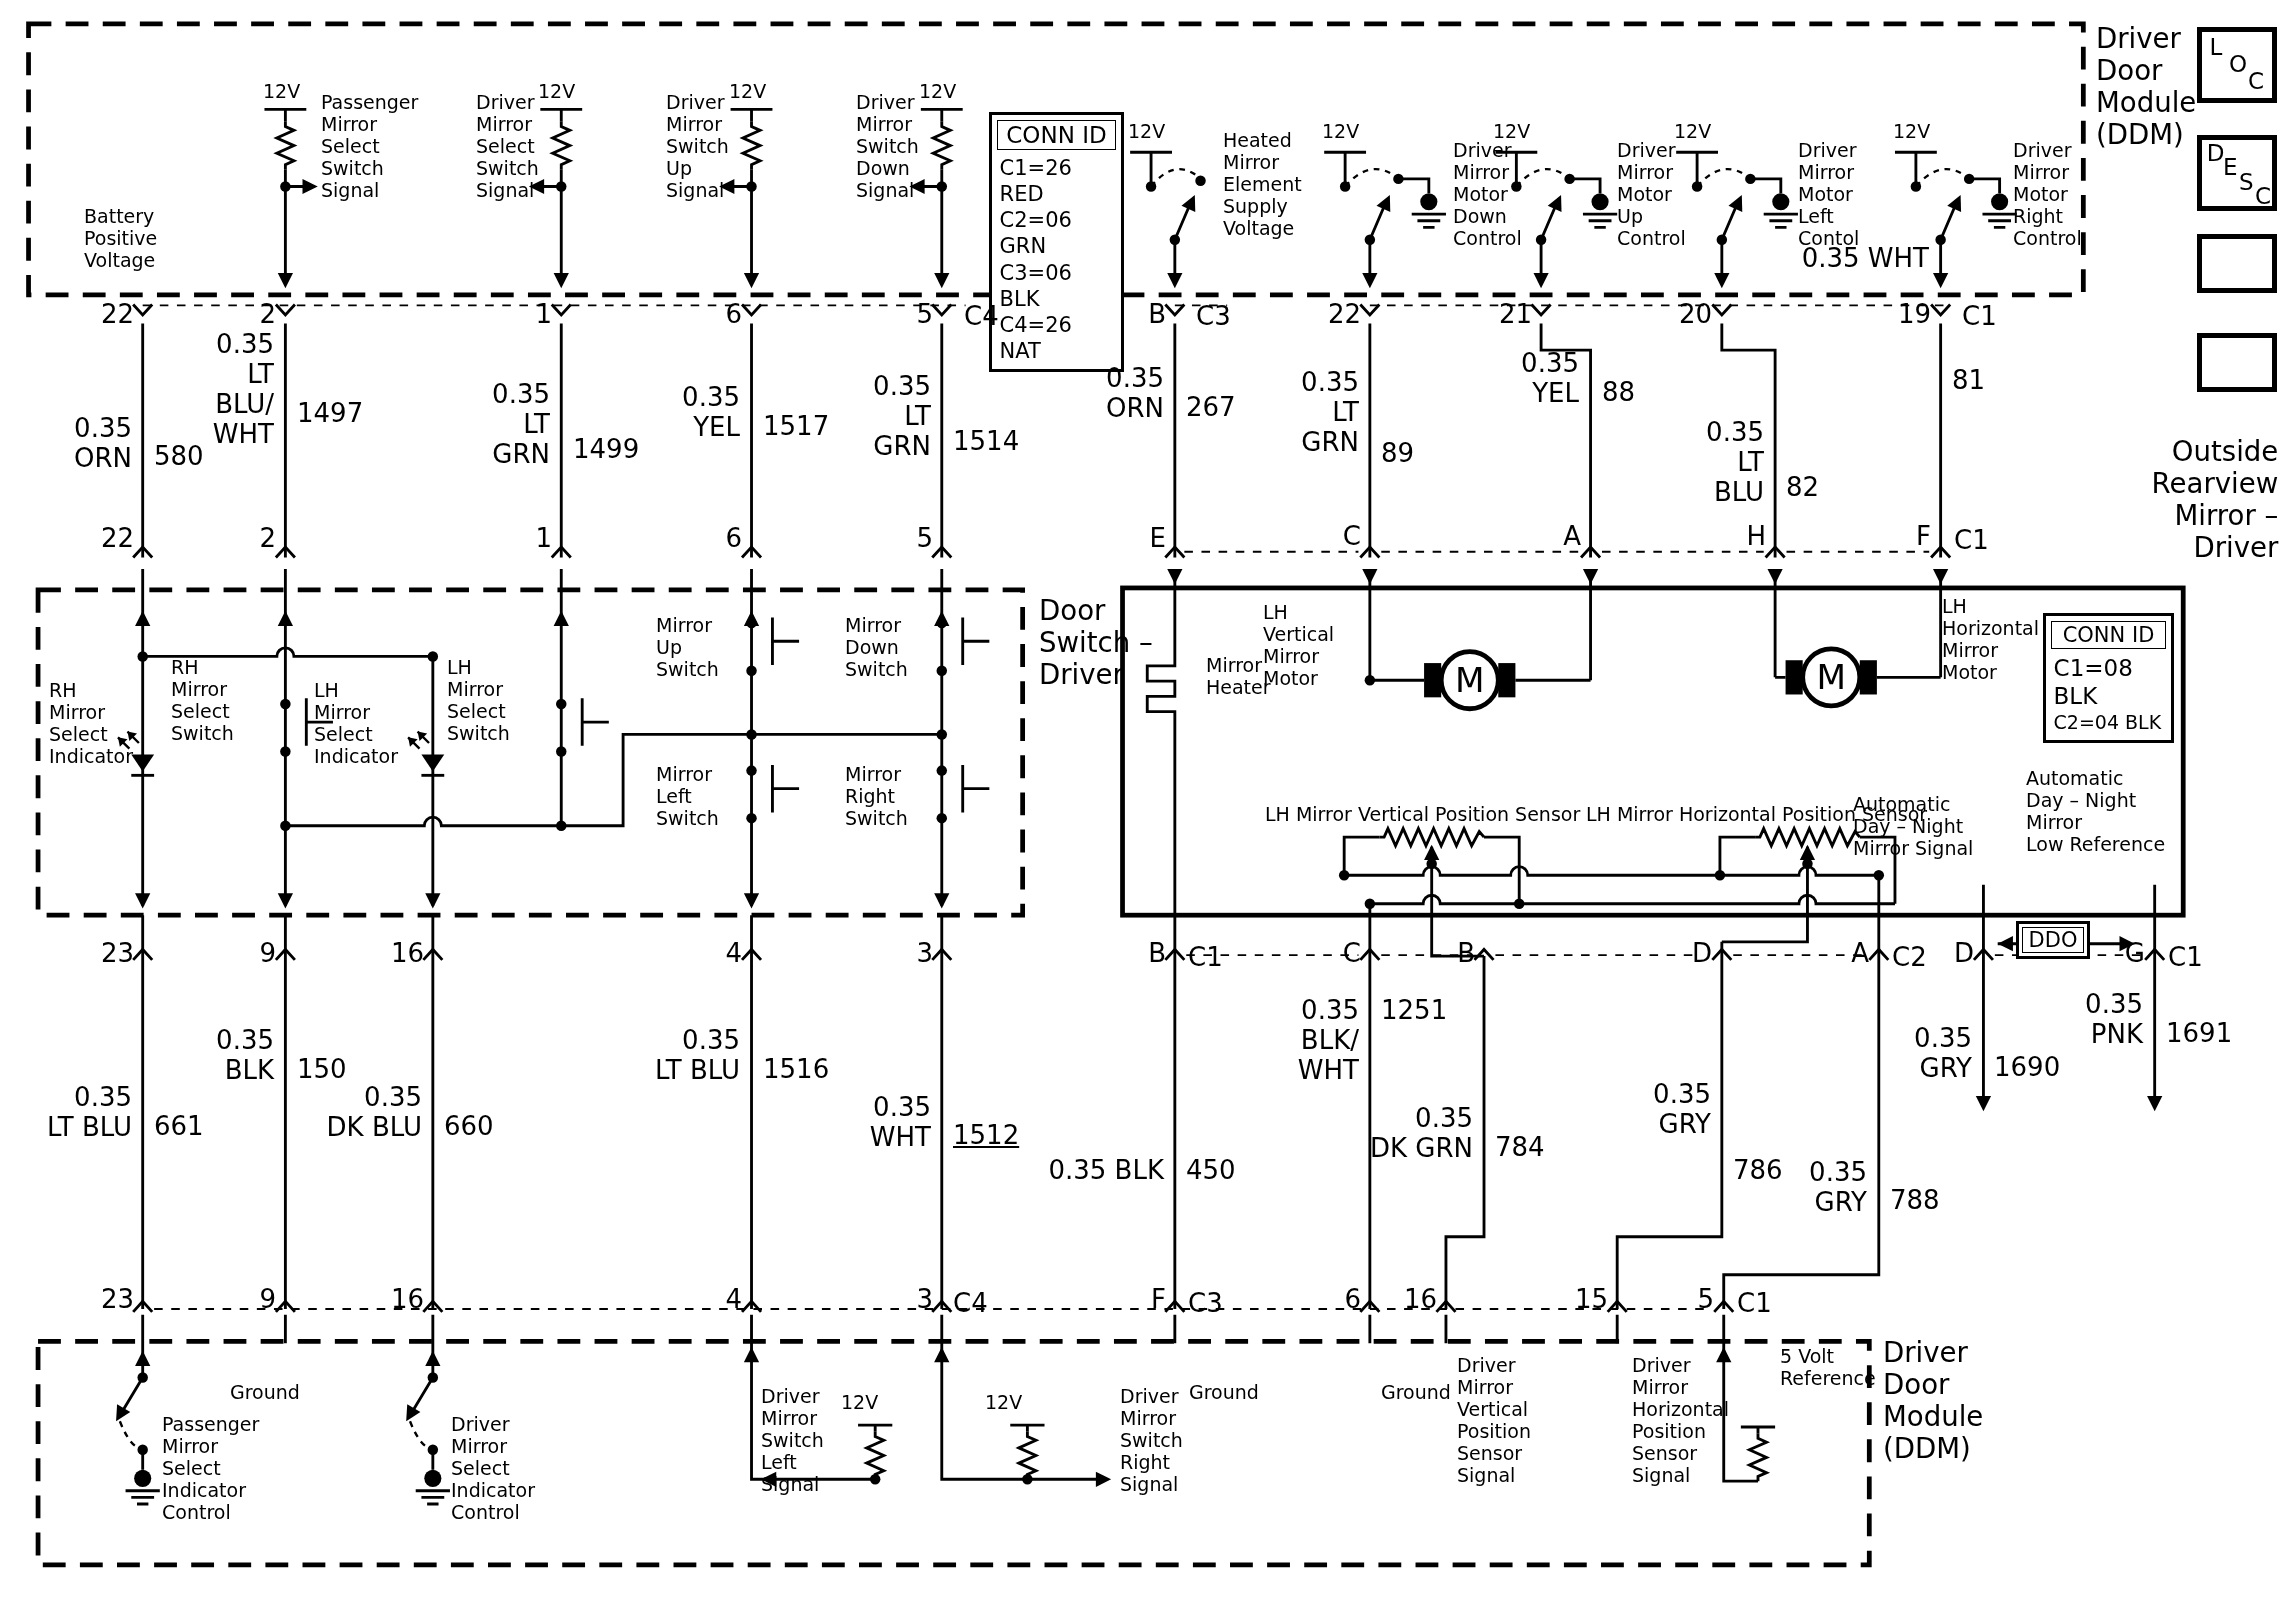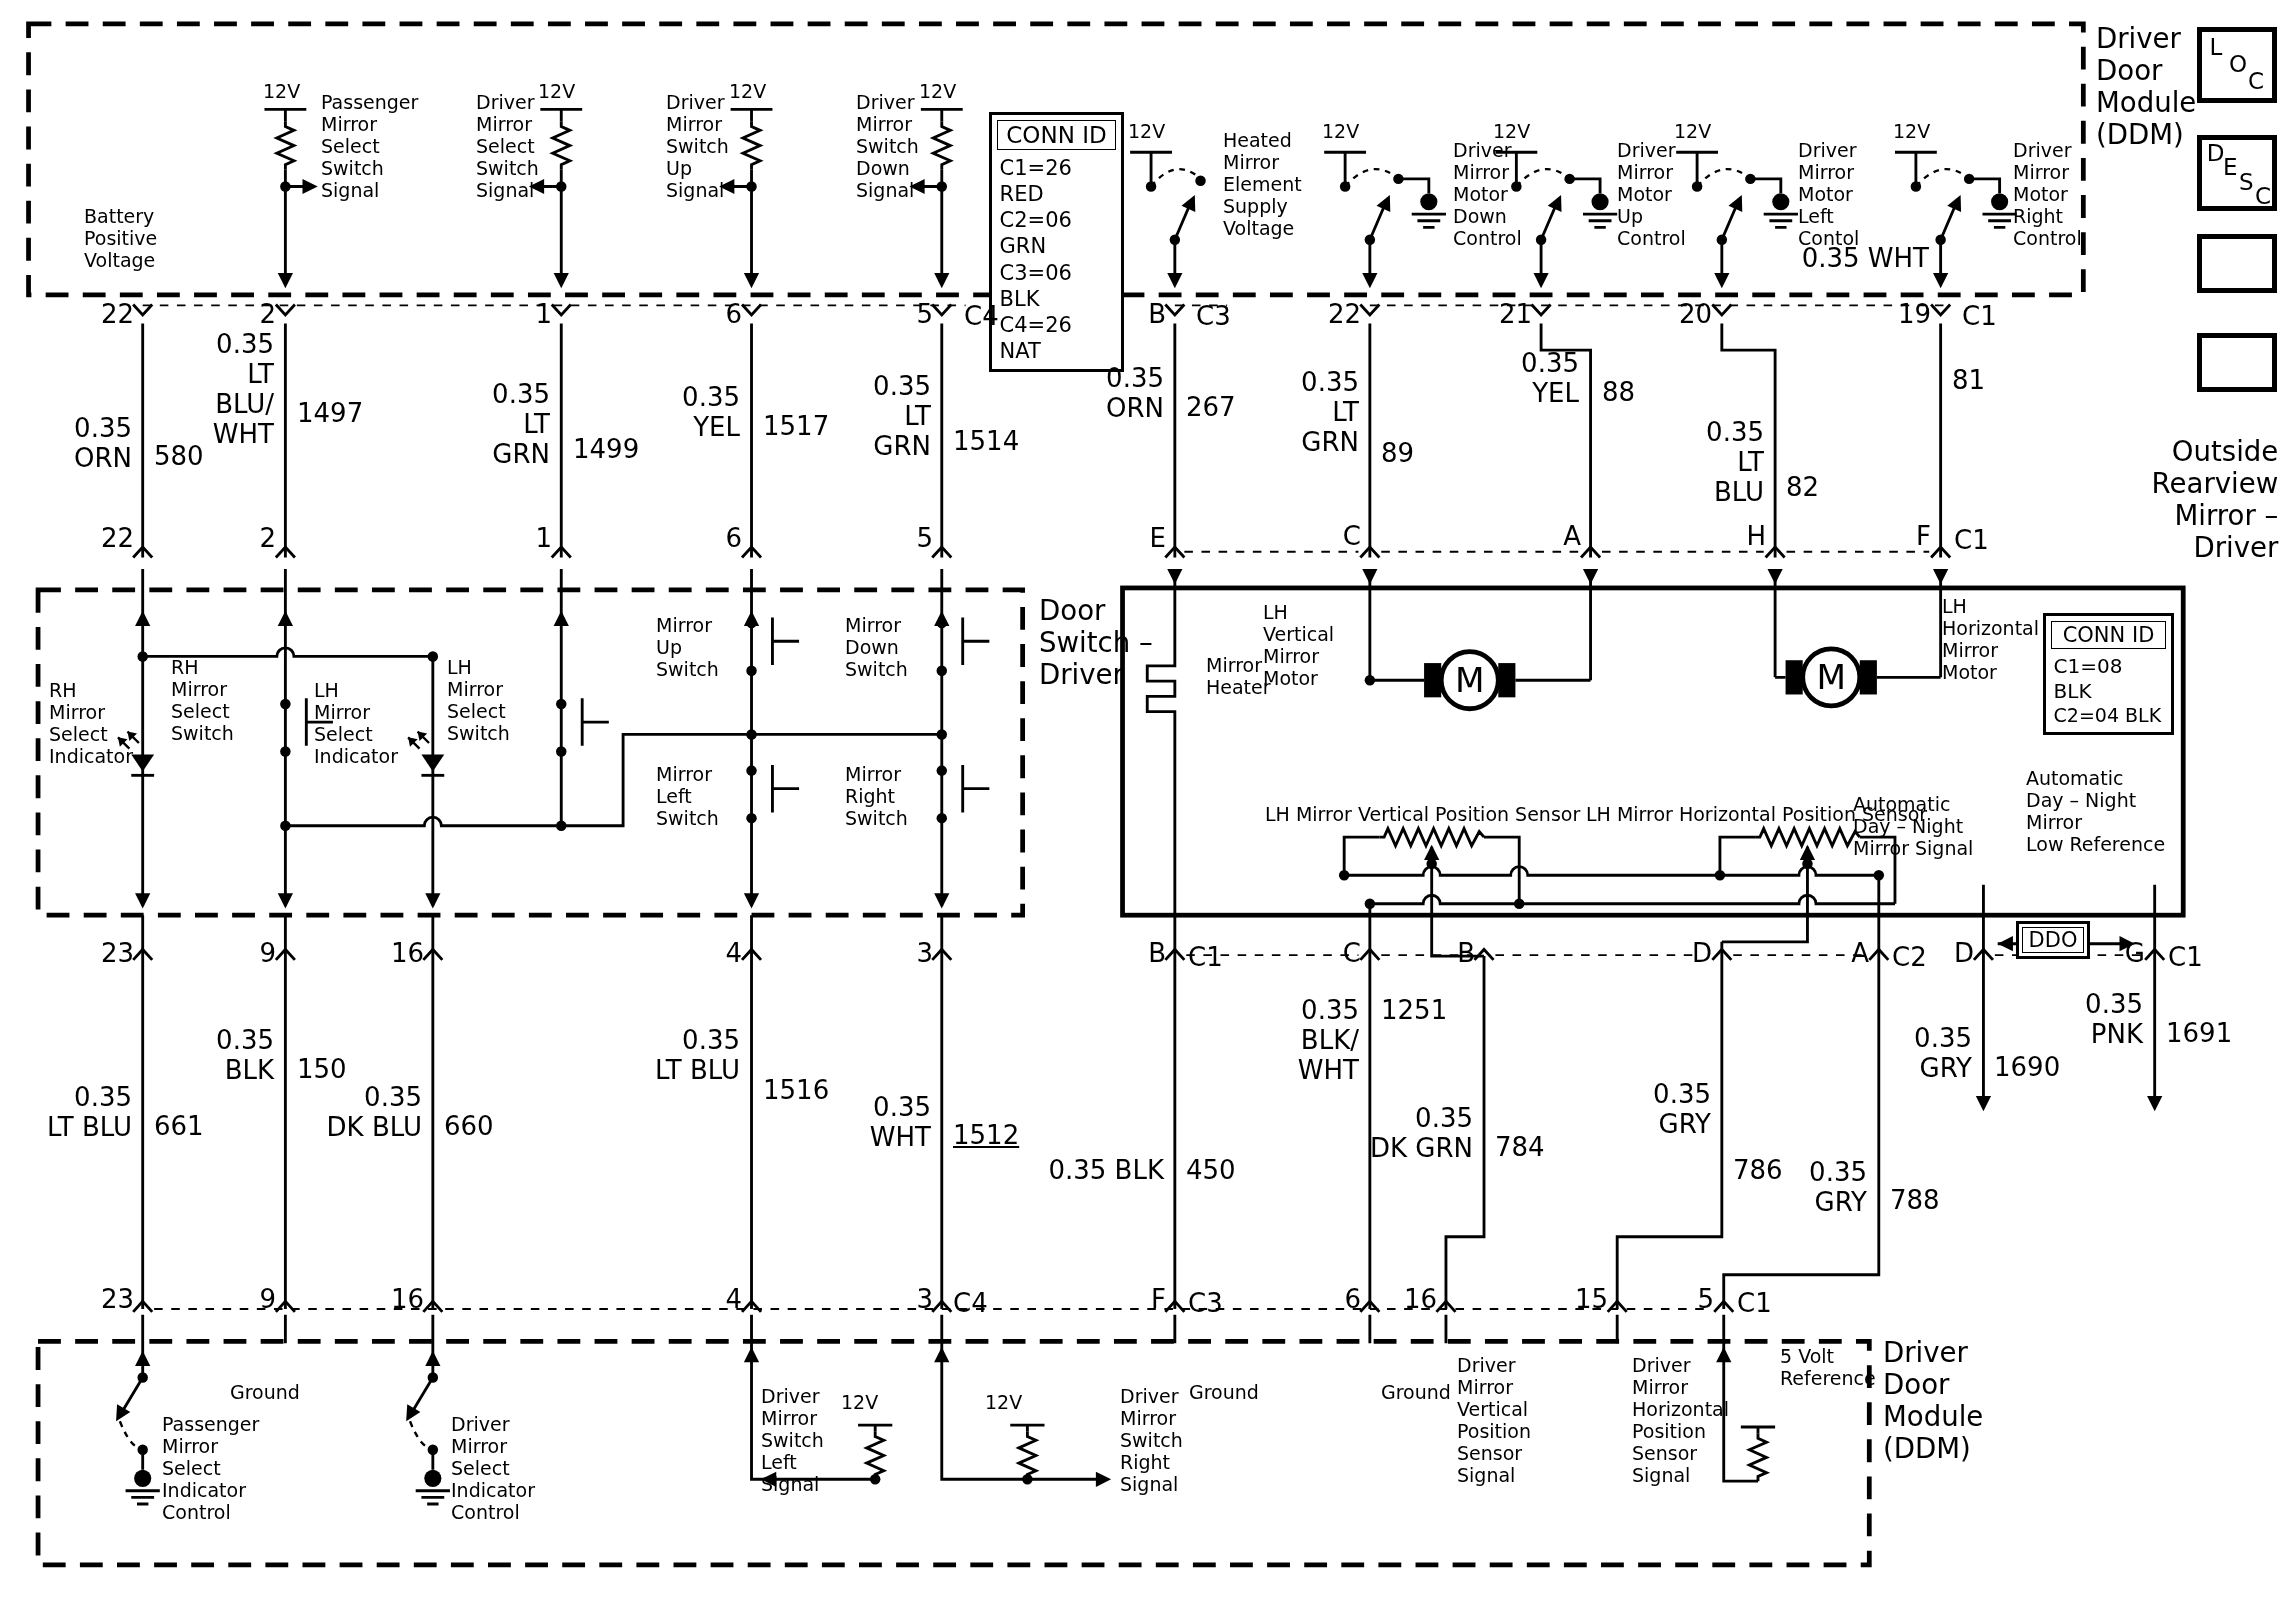--- a/index.html
+++ b/index.html
@@ -337,21 +337,21 @@
 <div class="bx connbox" style="left:989px;top:112px;width:135px;">
   <div class="conntitle">CONN ID</div>
   <div class="connrow">C1=26 RED</div>
   <div class="connrow">C2=06 GRN</div>
   <div class="connrow">C3=06 BLK</div>
   <div class="connrow" style="padding-bottom:4.8px">C4=26 NAT</div>
 </div>
 
 <div class="bx connbox" style="left:2043px;top:613px;width:131px;">
   <div class="conntitle" style="font-size:21px">CONN ID</div>
-  <div class="connrow" style="font-size:20px">C1=08 BLK</div>
+  <div class="connrow" style="font-size:23px">C1=08 BLK</div>
   <div class="connrow" style="font-size:19px;padding-bottom:4.8px">C2=04 BLK</div>
 </div>
 
 <div id="ddo" style="left:2016px;top:921px;">
   <div class="inner">DDO</div>
 </div>
 
 
 <div class="btn" style="left:2197px;top:27px;width:80px;height:76px;">
   <span class="diagltr" style="left:7.6px;top:1.9px;">L</span>
@@ -561,21 +561,21 @@
 LT BLU</div>
       <div class="lbl s27" style="left: 154px; top: 1111px;">661</div>
       <div class="lbl s27" style="right: 2011px; text-align: right; top: 1025px;">0.35
 BLK</div>
       <div class="lbl s27" style="left: 297px; top: 1054px;">150</div>
       <div class="lbl s27" style="right: 1863px; text-align: right; top: 1082px;">0.35
 DK BLU</div>
       <div class="lbl s27" style="left: 444px; top: 1111px;">660</div>
       <div class="lbl s27" style="right: 1545px; text-align: right; top: 1025px;">0.35
 LT BLU</div>
-      <div class="lbl s27" style="left: 763px; top: 1054px; margin-top: 21px;">1516</div>
+      <div class="lbl s27" style="left: 763px; top: 1054px;">1516</div>
       <div class="lbl s27" style="right: 1354px; text-align: right; top: 1092px;">0.35
 WHT</div>
       <div class="lbl s27" style="left: 953px; top: 1120px; text-decoration: underline;">1512</div>
       <div class="lbl s27" style="right: 1121px; text-align: right; top: 1155px;">0.35 BLK</div>
       <div class="lbl s27" style="left: 1186px; top: 1155px;">450</div>
       <div class="lbl s27" style="right: 926px; text-align: right; top: 995px;">0.35
 BLK/
 WHT</div>
       <div class="lbl s27" style="left: 1381px; top: 995px;">1251</div>
       <div class="lbl s27" style="right: 812px; text-align: right; top: 1103px;">0.35

